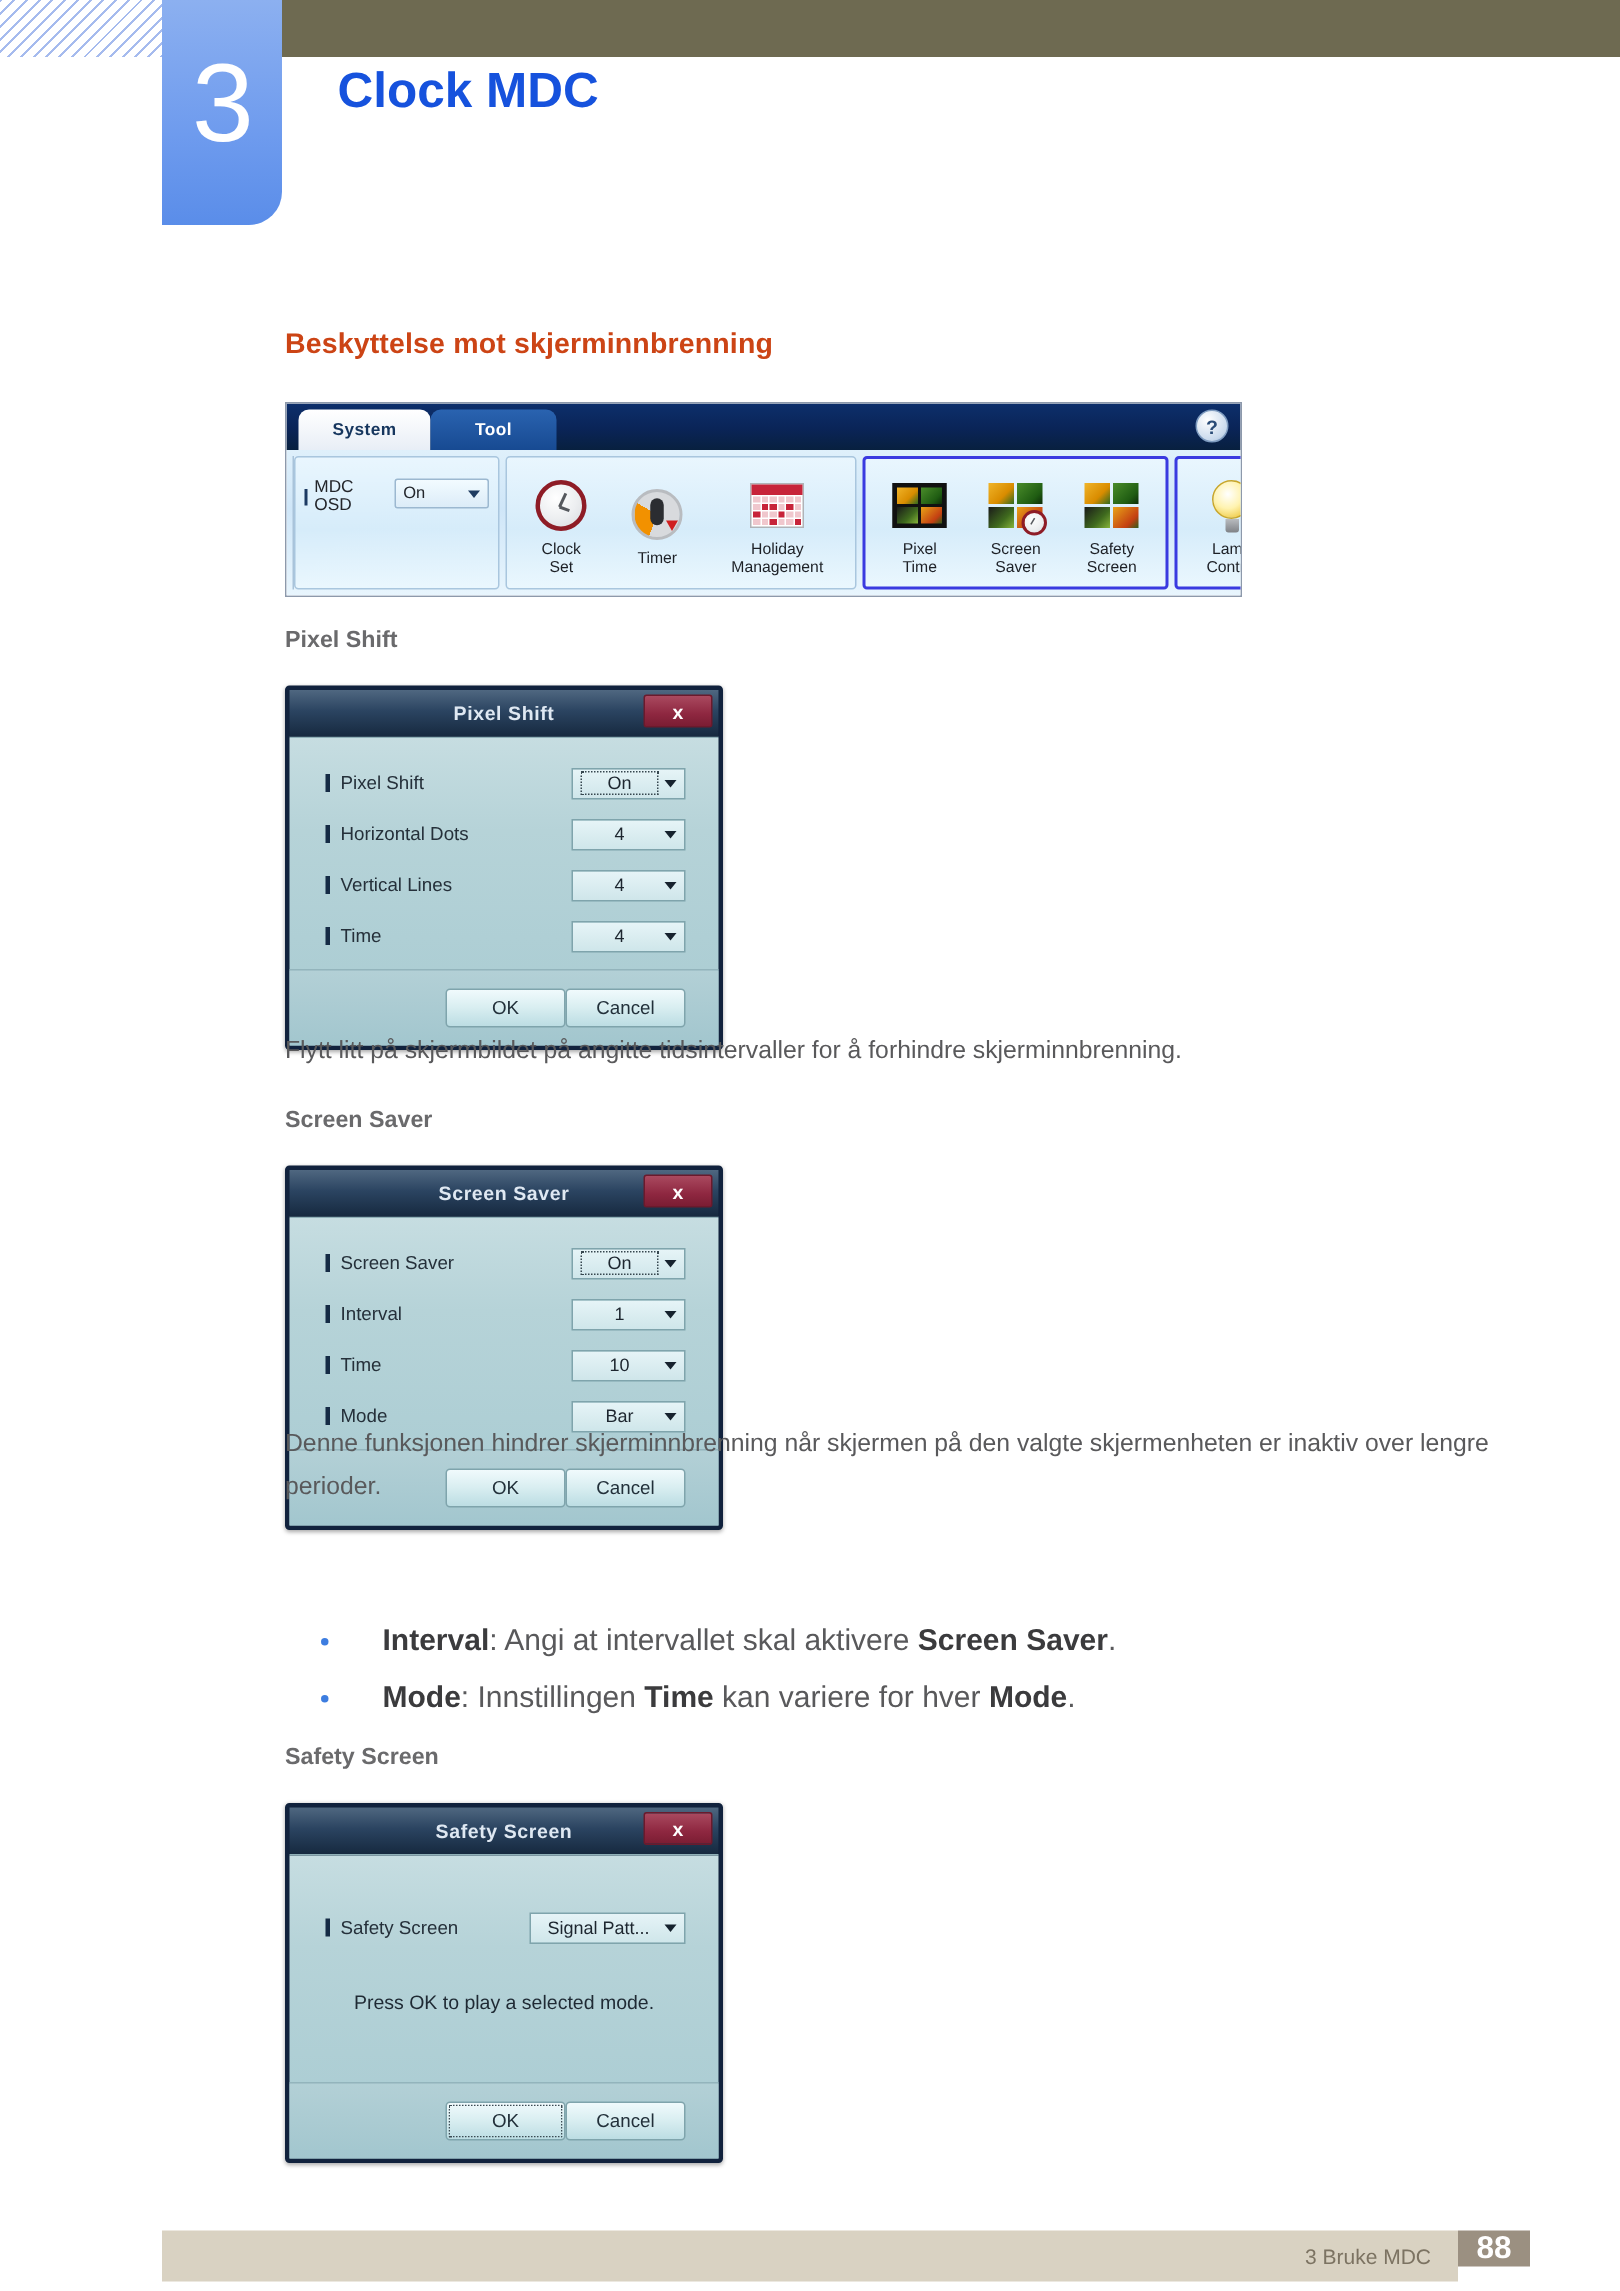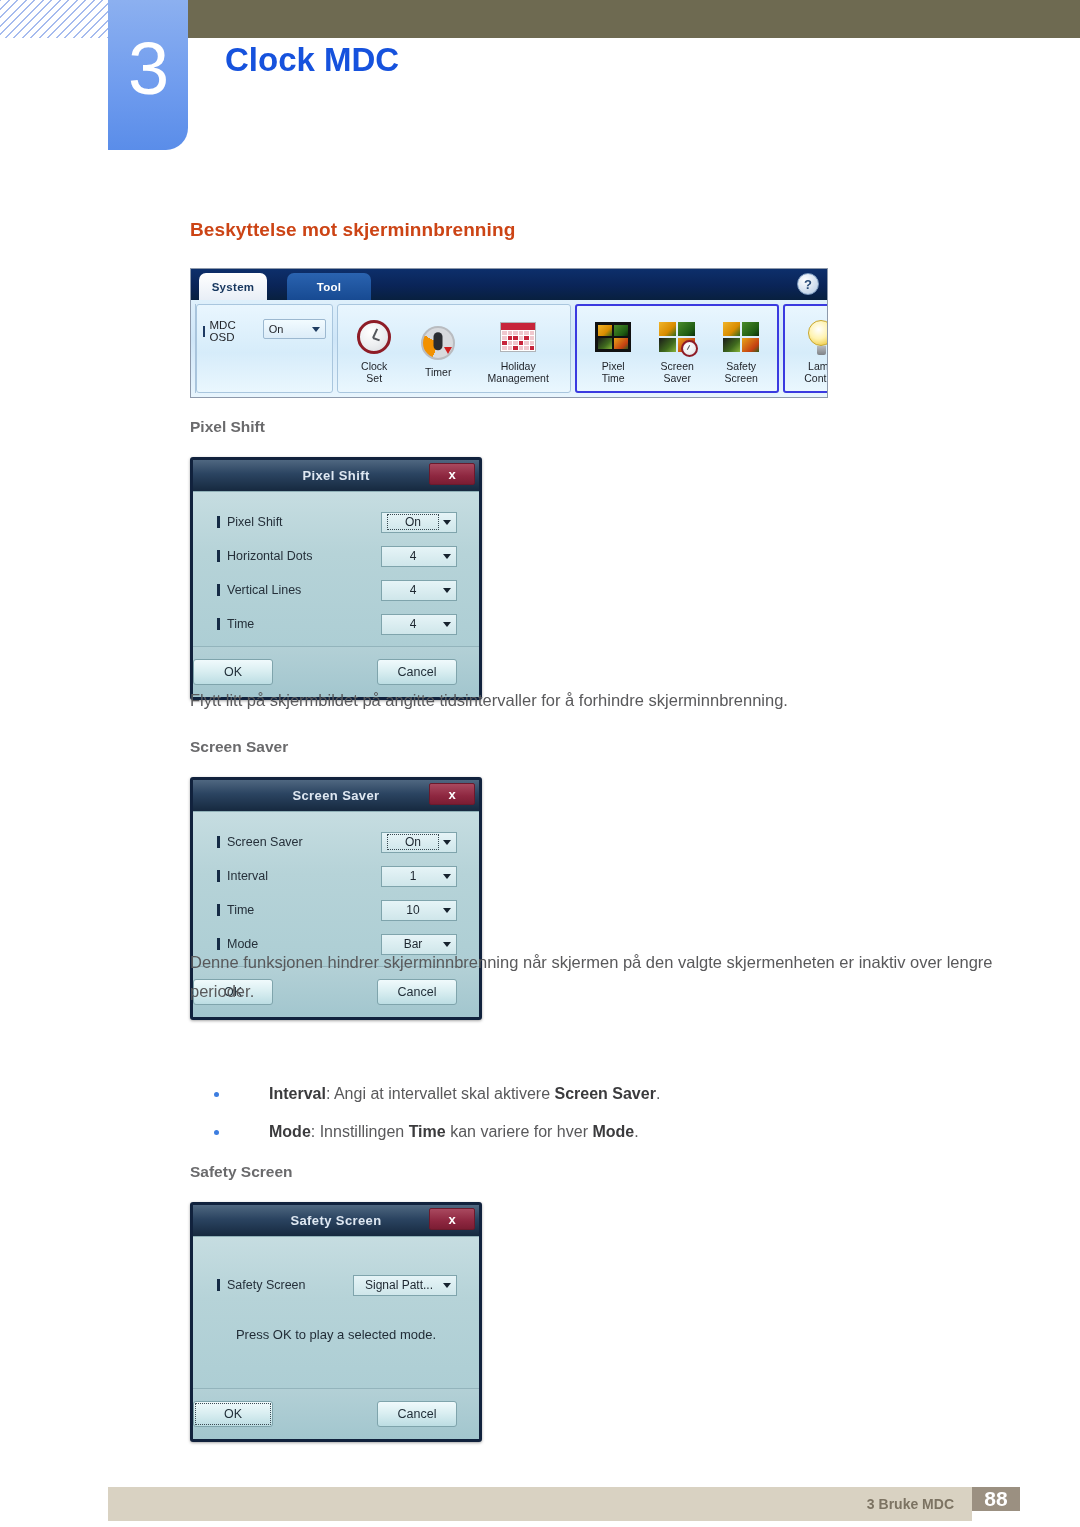--- a/index.html
+++ b/index.html
@@ -48,40 +48,40 @@
     position:absolute;left:190px;
     color:#6a6a6c;font-size:15.5px;font-weight:bold;
   }
 
   .bullets{position:absolute;left:190px;top:1080px;width:780px;}
   .bullet-row{display:flex;align-items:flex-start;margin-bottom:10px;}
   .bullet-dot{
     width:5px;height:5px;border-radius:50%;background:#3d7de0;
     margin:12px 36px 0 24px;flex:0 0 auto;
   }
-  .bullet-text{color:#59595b;font-size:16px;line-height:28px;margin-left:14px;}
+  .bullet-text{color:#59595b;font-size:20px;line-height:28px;}
   .bullet-text b{color:#3b3b3d;font-weight:bold;}
 
   
   .mdc-shot{
     position:absolute;left:190px;top:268px;width:638px;height:130px;
     background:#ffffff;border:1px solid #8d99ab;box-sizing:border-box;
     overflow:hidden;
   }
   .mdc-titlebar{
     position:absolute;left:0;top:0;width:100%;height:31px;
     background:linear-gradient(180deg,#0d2f6b 0%,#0a2457 55%,#08203f 100%);
   }
   .mdc-tab{
     position:absolute;top:4px;height:27px;border-radius:7px 7px 0 0;
     display:flex;align-items:center;justify-content:center;
     font-size:11.5px;font-weight:bold;letter-spacing:.3px;
   }
   .mdc-tab.active{
-    left:8px;width:68px;background:linear-gradient(180deg,#ffffff 0%,#e8eef6 100%);
+    left:8px;width:88px;background:linear-gradient(180deg,#ffffff 0%,#e8eef6 100%);
     color:#16365e;
   }
   .mdc-tab.inactive{
     left:96px;width:84px;
     background:linear-gradient(180deg,#2a63b0 0%,#174a92 100%);color:#ffffff;
   }
   .help-badge{
     position:absolute;right:8px;top:4px;width:20px;height:20px;border-radius:50%;
     background:radial-gradient(circle at 35% 30%,#ffffff 0%,#c9d9ec 70%,#9bb4d0 100%);
     color:#2a4c78;font-size:13px;font-weight:bold;
@@ -247,41 +247,41 @@
   }
   .sel .val{flex:1;text-align:center;}
   .sel .car{
     width:0;height:0;border-left:4px solid transparent;border-right:4px solid transparent;
     border-top:5px solid #16222e;margin-left:4px;
   }
   .dlg-msg{
     text-align:center;font-size:13px;color:#1f2a34;padding:22px 0 8px 0;
   }
   .dlg-foot{
-    display:flex;justify-content:space-between;gap:12px;
+    display:flex;justify-content:flex-end;
     padding:12px 22px 12px 0;margin-top:8px;
     background:linear-gradient(180deg,#b3d0d6 0%,#a2c6ce 100%);
     border-top:1px solid #93b4bc;
   }
   .btn{
     width:78px;height:24px;border:1px solid #7fa4ac;border-radius:3px;
     background:linear-gradient(180deg,#f0fafc 0%,#d9eef1 48%,#bcdde3 100%);
     font-size:12.5px;color:#22303a;
     display:flex;align-items:center;justify-content:center;
   }
   .btn.focus{outline:1px dotted #3b4a53;outline-offset:-3px;}
 
   
   .footer-bar{
     position:absolute;left:108px;top:1487px;width:864px;height:34px;background:#d9d2c2;
   }
   .footer-text{
     position:absolute;right:108px;top:1487px;height:34px;
     display:flex;align-items:center;padding-right:18px;
-    color:#7c7362;font-size:14px;font-weight:bold;
+    color:#7c7362;font-size:14px;font-weight:normal;
   }
   .footer-page{
     position:absolute;left:972px;top:1487px;width:48px;height:24px;
     background:#9b9081;color:#ffffff;font-size:21px;font-weight:bold;
     display:flex;align-items:center;justify-content:center;
   }
 </style>
 </head>
 <body>
 

